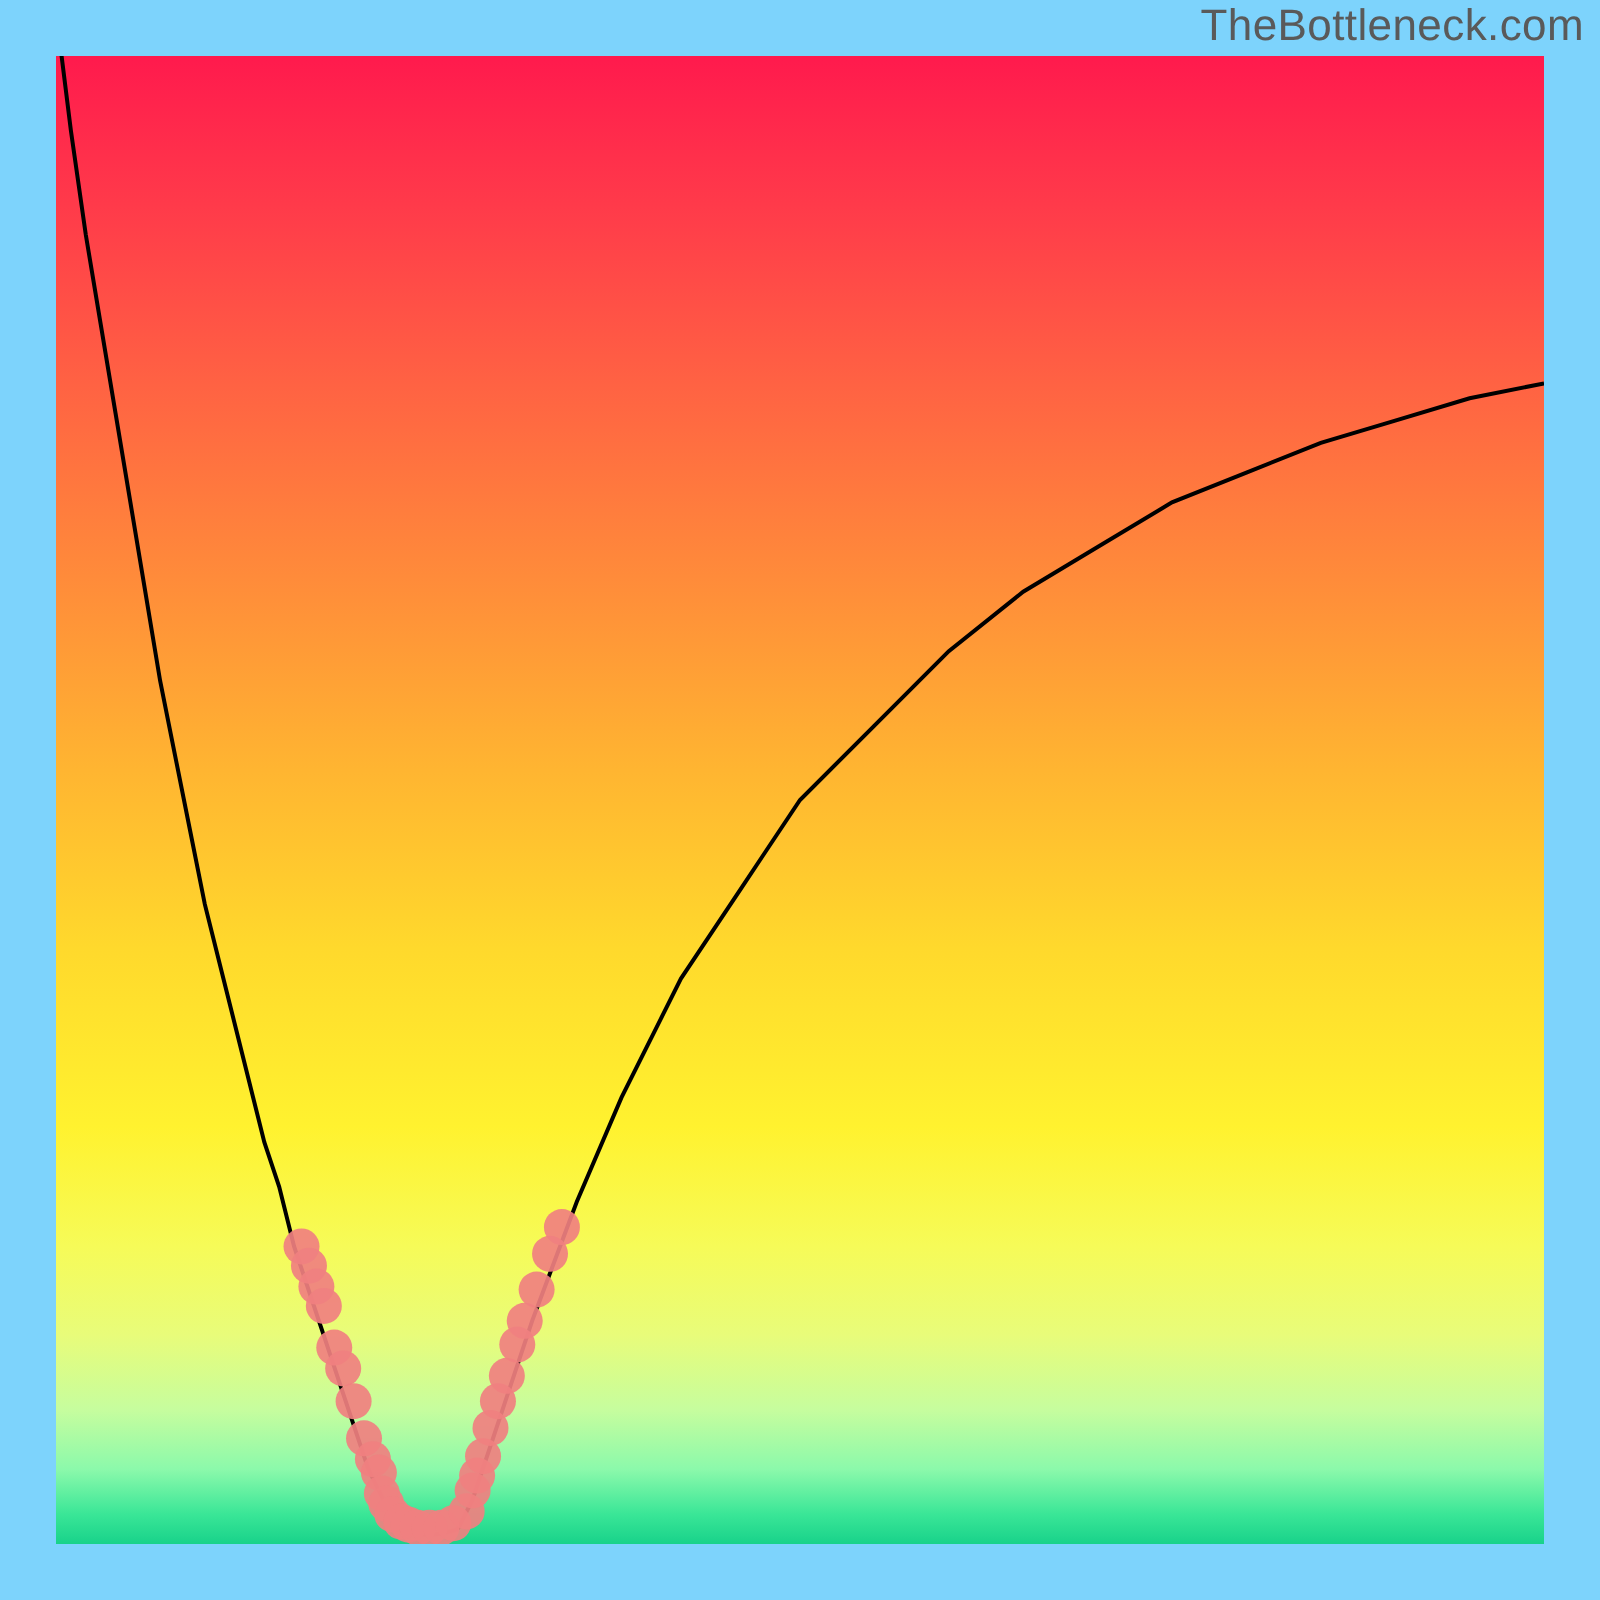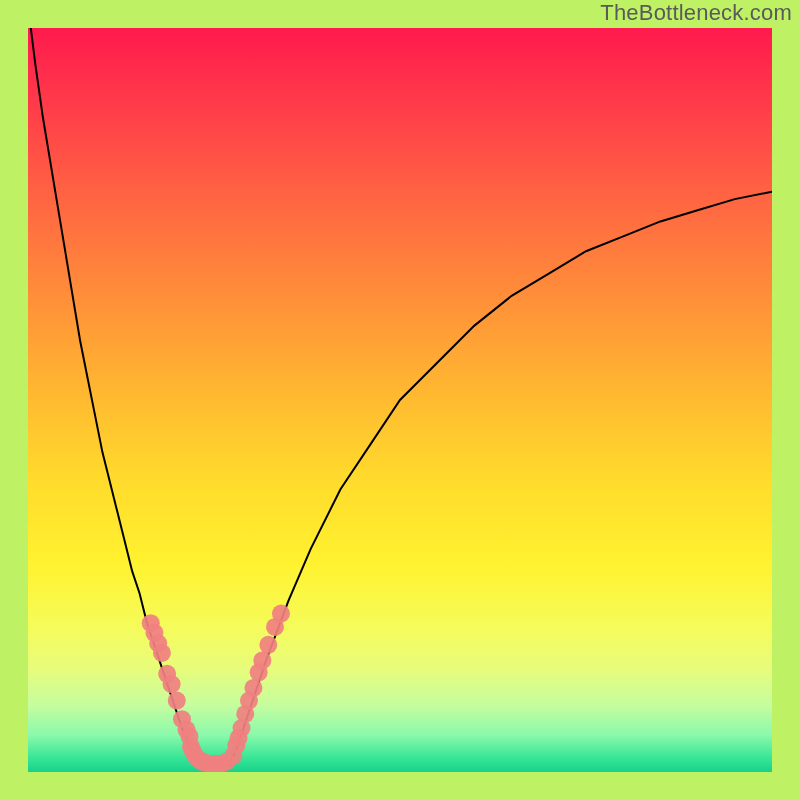--- a/index.html
+++ b/index.html
@@ -10,21 +10,21 @@
     overflow: hidden;
     background: #000;
     font-family: Arial, Helvetica, sans-serif;
   }
   .frame {
     position: absolute;
     left: 0;
     top: 0;
     width: 800px;
     height: 800px;
-    background: #bef264;
+    background: #7dd3fc;
   }
   .plot {
     position: absolute;
     left: 28px;
     top: 28px;
     width: 744px;
     height: 744px;
     background: linear-gradient(
       to bottom,
       #ff1a4d 0%,

